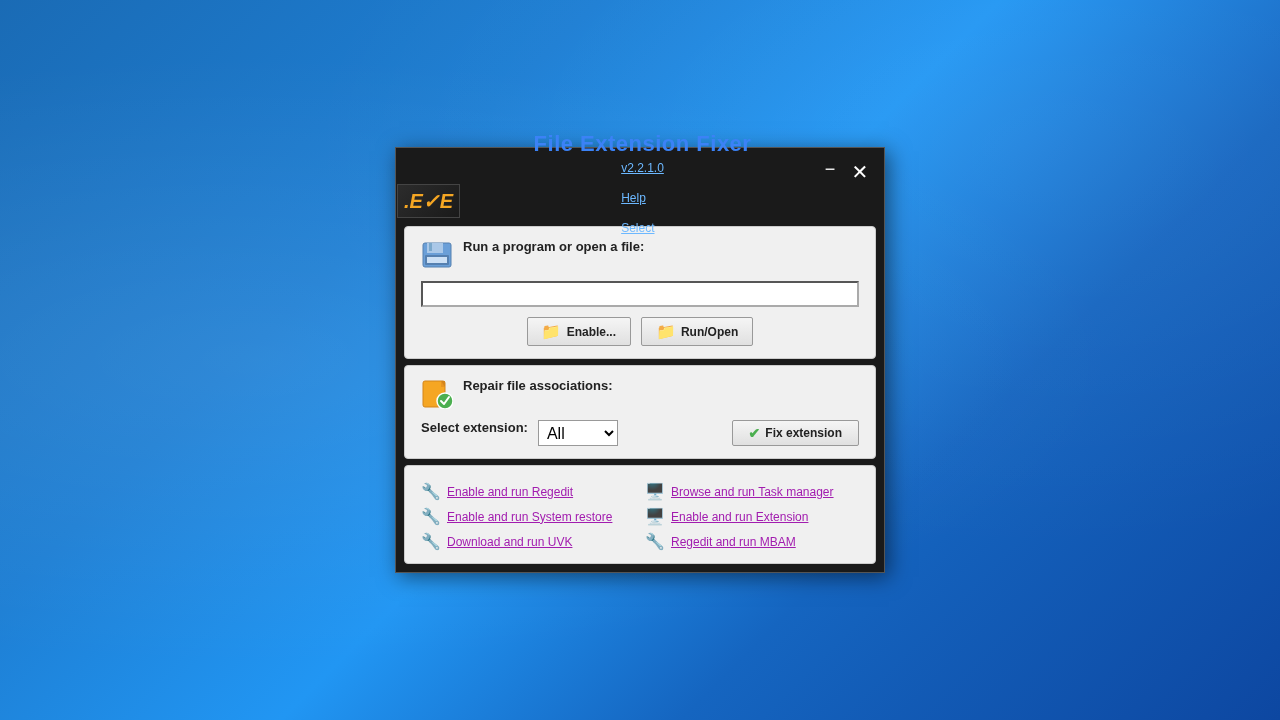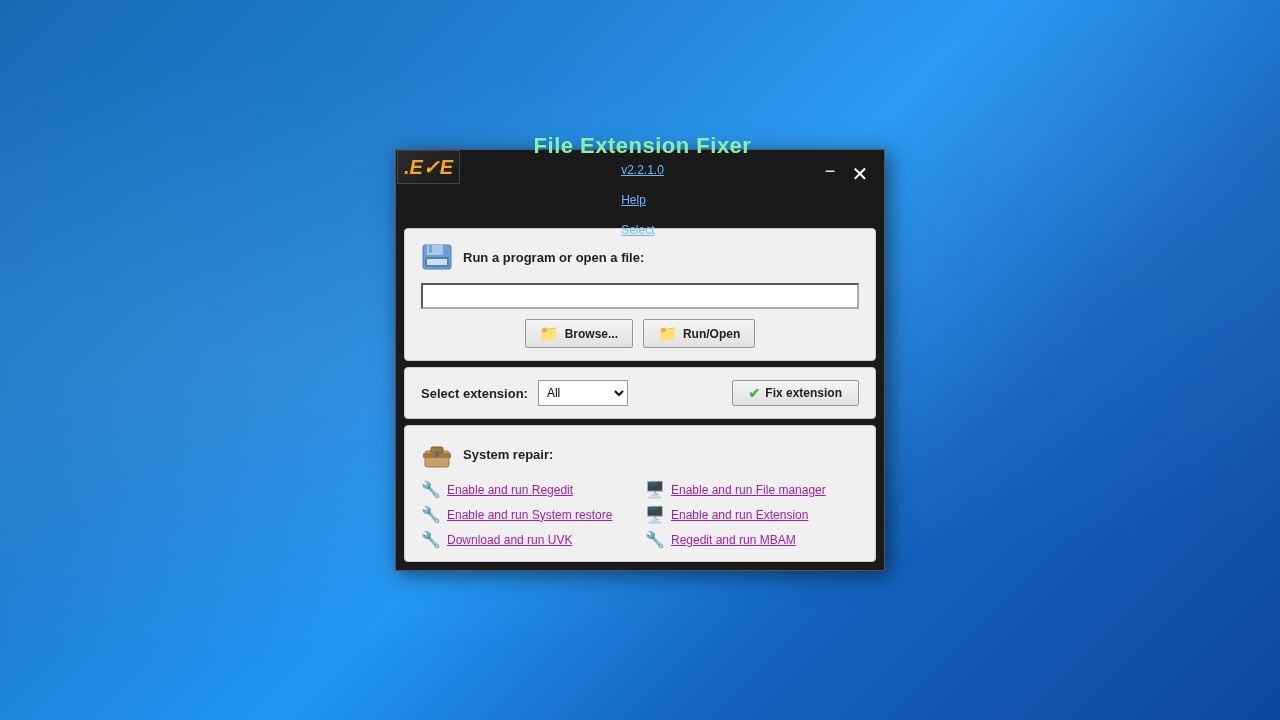--- a/index.html
+++ b/index.html
@@ -41,37 +41,37 @@
       padding: 0;
       height: 70px;
       position: relative;
     }
 
     .app-logo {
       width: 65px;
       height: 70px;
       background: #1a1a1a;
       display: flex;
-      align-items: flex-start;
+      align-items: flex-end;
       justify-content: center;
       flex-shrink: 0;
     }
 
     .title-content {
       flex: 1;
       display: flex;
       flex-direction: column;
       align-items: center;
       padding-right: 60px;
     }
 
     .app-title {
       font-size: 22px;
       font-weight: bold;
-      color: #86efac;
+      color: #3b82f6;
       letter-spacing: 0.5px;
     }
 
     .title-links {
       display: flex;
       gap: 16px;
       margin-top: 4px;
       font-size: 12px;
       flex-direction: column;
     }
@@ -131,21 +131,20 @@
     
     .panel {
       background: #f0f0f0;
       border: 1px solid #ccc;
       border-radius: 4px;
       padding: 12px 16px;
     }
 
     .panel-header {
       display: flex;
-      align-items: center;
       gap: 10px;
       margin-bottom: 10px;
     }
 
     .panel-icon {
       width: 32px;
       height: 32px;
       display: flex;
       align-items: center;
       justify-content: center;
@@ -189,37 +188,37 @@
       color: #222;
     }
 
     .btn-icon {
       font-size: 16px;
     }
 
     
     .repair-row {
       display: flex;
-      align-items: center;
+      align-items: flex-start;
       gap: 10px;
     }
 
     .repair-label {
       font-size: 13px;
       font-weight: 600;
       color: #222;
       white-space: nowrap;
     }
 
     .extension-select {
-      width: 90px;
+      width: 80px;
       height: 26px;
       border: 1px solid #999;
       background: white;
-      font-size: 12px;
+      font-size: 16px;
       padding: 2px 4px;
       cursor: pointer;
     }
 
     .btn-fix {
       display: flex;
       align-items: center;
       gap: 5px;
       padding: 4px 16px;
       background: linear-gradient(to bottom, #f5f5f5, #e0e0e0);
@@ -311,67 +310,69 @@
             <rect x="4" y="14" width="24" height="10" rx="1" fill="#5580b0"></rect>
             <rect x="6" y="16" width="20" height="6" fill="#cce0f5"></rect>
           </svg>
         </div>
         <span class="panel-title">Run a program or open a file:</span>
       </div>
       <input type="text" class="run-program-input" value="" style="">
       <div class="run-buttons">
         <button class="btn-action">
           <span class="btn-icon">📁</span>
-          <span>Browse...</span>
+          <span>Enable...</span>
         </button>
         <button class="btn-action">
           <span class="btn-icon">📁</span>
           <span>Run/Open</span>
         </button>
       </div>
     </div>
 
     <div class="panel">
+      <div class="panel-header">
+        <div class="panel-icon">
+          <svg width="32" height="30" viewBox="0 0 32 30">
+            <rect x="2" y="2" width="22" height="26" rx="2" fill="#f5a623" stroke="#d4851a" stroke-width="1"></rect>
+            <polygon points="20,2 24,2 24,8 20,8" fill="#d4851a"></polygon>
+            <polygon points="20,2 24,8 20,8" fill="#e8941f"></polygon>
+
+            <circle cx="24" cy="22" r="8" fill="#4caf50" stroke="white" stroke-width="1.5"></circle>
+            <polyline points="20,22 23,25 28,18" fill="none" stroke="white" stroke-width="2" stroke-linecap="round" stroke-linejoin="round"></polyline>
+          </svg>
+        </div>
+        <span class="panel-title">Repair file associations:</span>
+      </div>
       <div class="repair-row">
         <span class="repair-label">Select extension:</span>
         <select class="extension-select">
           <option>All</option>
           <option>.exe</option>
           <option>.lnk</option>
           <option>.bat</option>
           <option>.com</option>
           <option>.msi</option>
         </select>
         <button class="btn-fix">
           <span style="color:#4caf50; font-size:14px;">✔</span>
           <span>Fix extension</span>
         </button>
       </div>
     </div>
 
     <div class="panel">
-      <div class="panel-header">
-        <div class="panel-icon">
-          <svg width="32" height="30" viewBox="0 0 32 30">
-            <rect x="4" y="12" width="24" height="16" rx="2" fill="#c8a070" stroke="#a07840" stroke-width="1"></rect>
-            <rect x="10" y="8" width="12" height="6" rx="2" fill="#a07840" stroke="#805820" stroke-width="1"></rect>
-            <rect x="2" y="14" width="28" height="5" rx="1" fill="#a07840"></rect>
-            <rect x="14" y="12" width="4" height="6" rx="1" fill="#666"></rect>
-          </svg>
-        </div>
-        <span class="panel-title">System repair:</span>
-      </div>
       <div class="repair-links-grid">
         <div class="repair-link-item">
           <span class="repair-link-icon">🔧</span>
           <a class="repair-link">Enable and run Regedit</a>
         </div>
         <div class="repair-link-item">
           <span class="repair-link-icon">🖥️</span>
-          <a class="repair-link">Enable and run File manager</a>
+          <a class="repair-link">Browse and run Task manager</a>
         </div>
         <div class="repair-link-item">
           <span class="repair-link-icon">🔧</span>
           <a class="repair-link">Enable and run System restore</a>
         </div>
         <div class="repair-link-item">
           <span class="repair-link-icon">🖥️</span>
           <a class="repair-link">Enable and run Extension</a>
         </div>
         <div class="repair-link-item">

